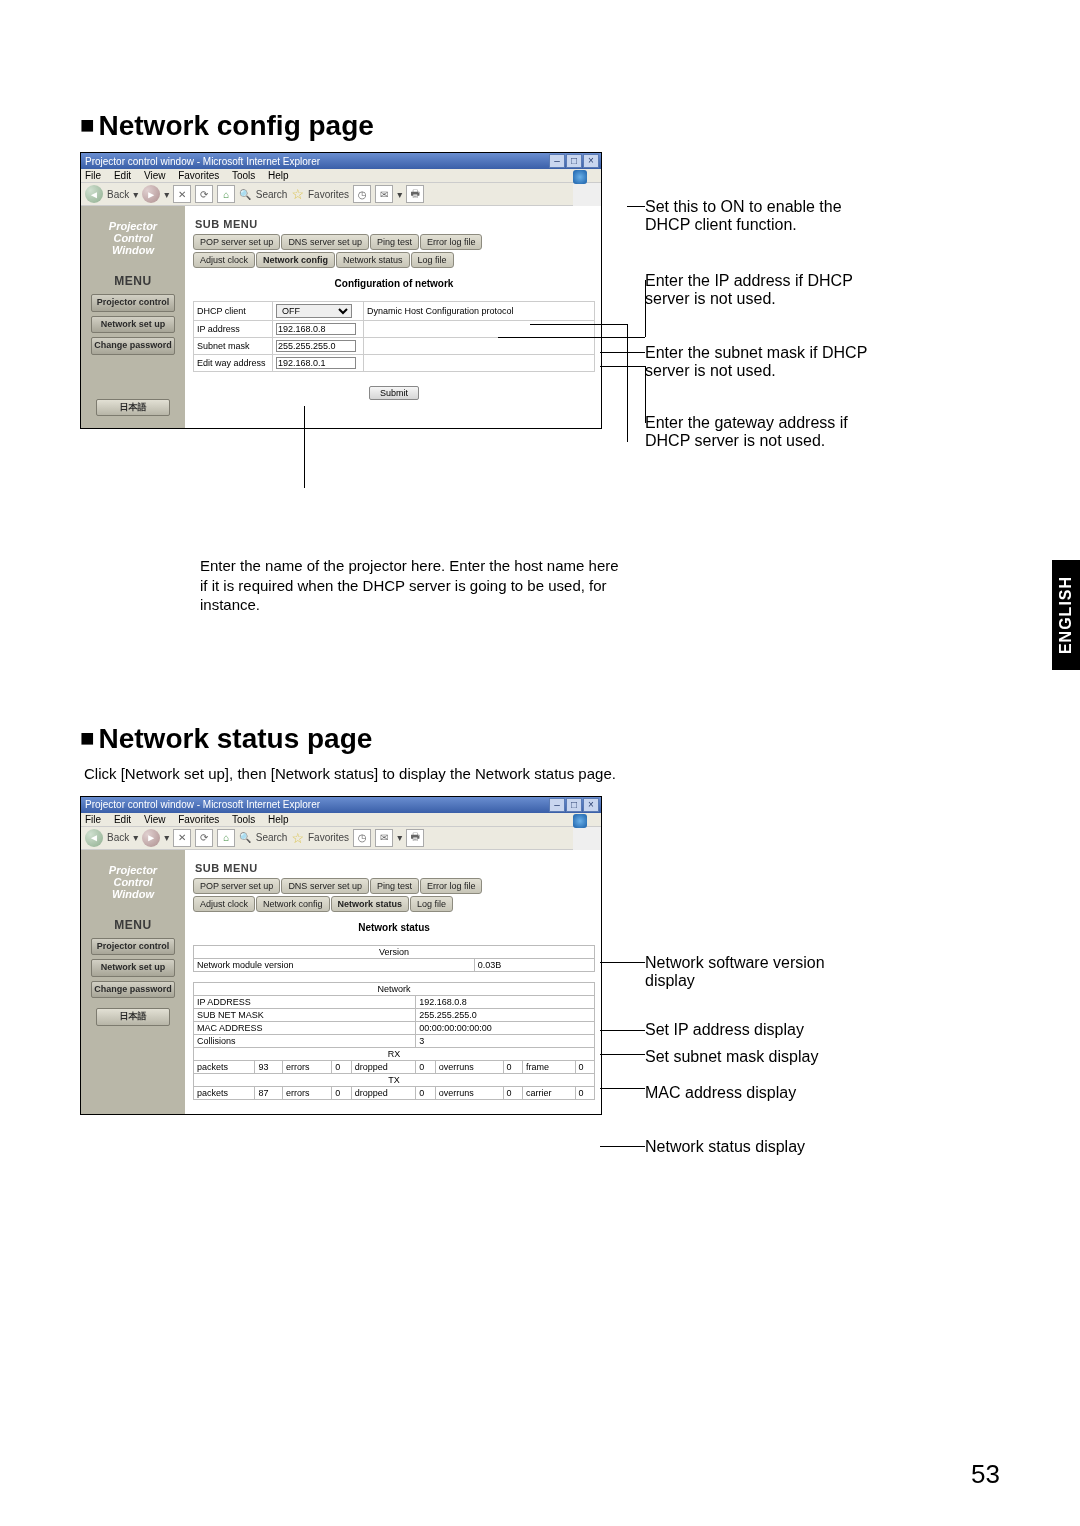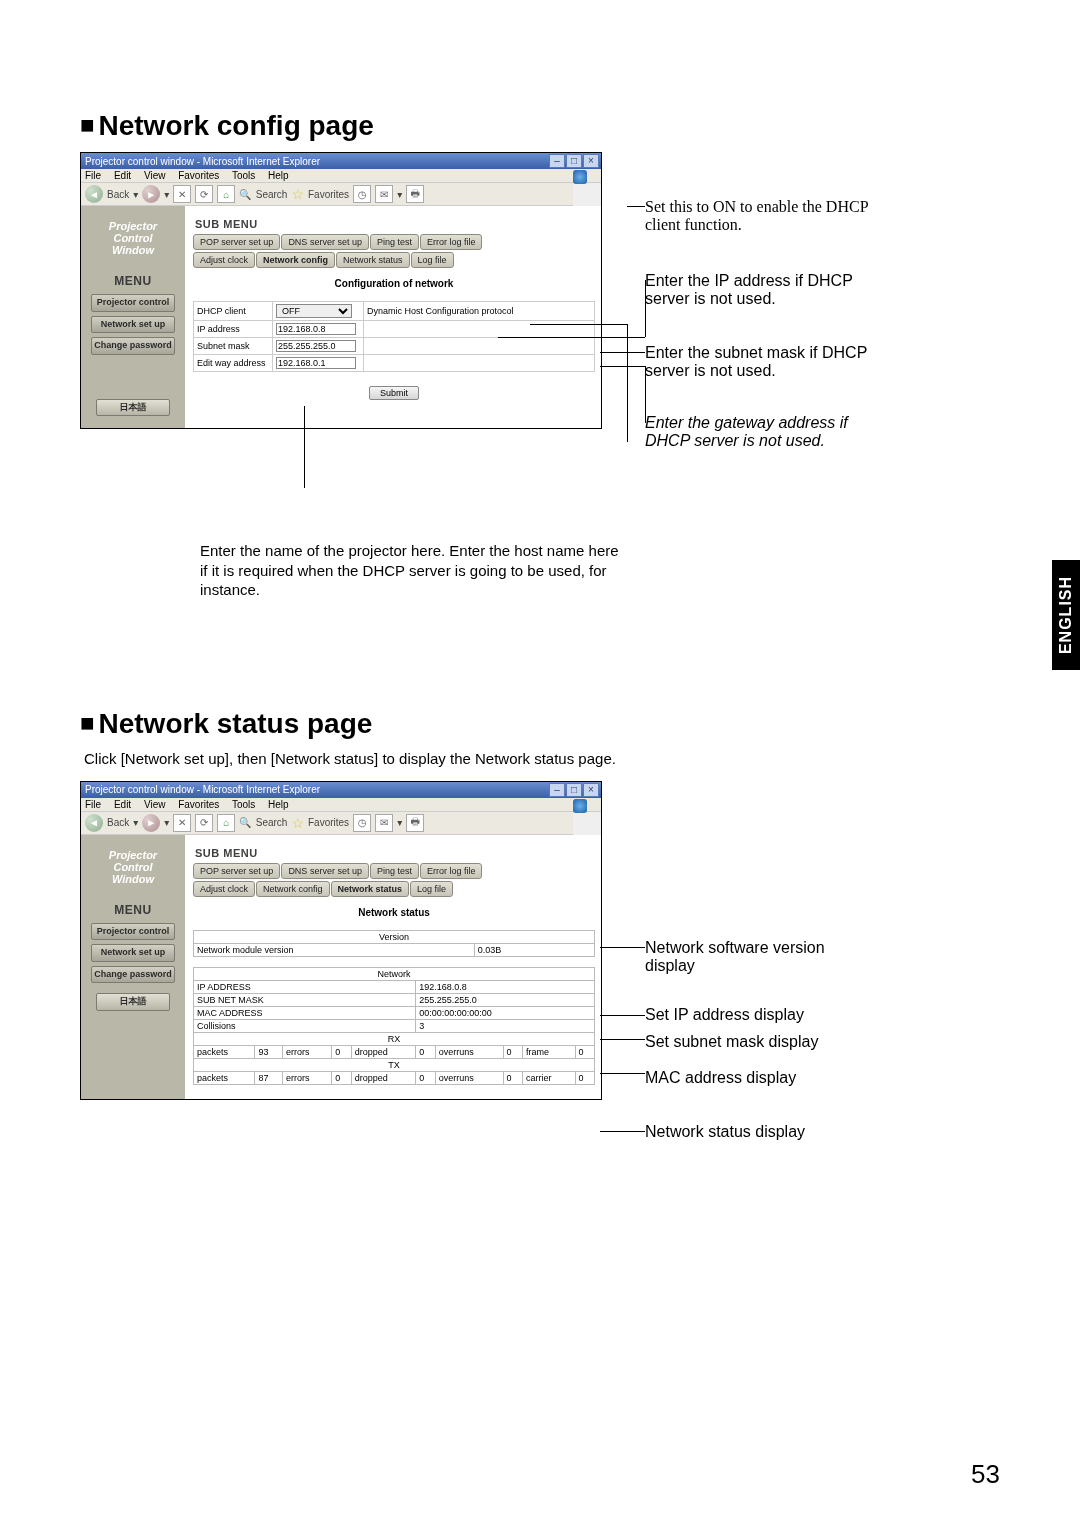--- a/index.html
+++ b/index.html
@@ -235,21 +235,21 @@
   .callout .ctext {
     display: block;
   }
   .lead {
     position: absolute;
     border-top: 1px solid #000;
   }
   .hostname-note {
     font-size: 15px;
     line-height: 1.3;
-    margin-top: 9px;
+    margin-top: 24px;
     margin-left: 120px;
     width: 420px;
   }
   .vlead {
     position: absolute;
     border-left: 1px solid #000;
   }
   .side-tab {
     position: absolute;
     right: 0;
@@ -389,30 +389,30 @@
     <div class="lead" style="top:185px; left:418px; width:147px;"></div>
     <div class="lead" style="top:128px; left:565px; width:0; height:57px; border-left:1px solid #000; border-top:none;"></div>
 
     <div class="lead" style="top:200px; left:520px; width:45px;"></div>
 
     <div class="lead" style="top:214px; left:520px; width:45px;"></div>
     <div class="lead" style="top:214px; left:565px; width:0; height:57px; border-left:1px solid #000; border-top:none;"></div>
 
     <div class="vlead" style="top:254px; left:224px; height:82px;"></div>
 
-    <div class="callout" style="top:46px; left:565px; width:230px;font-family:Liberation Serif, serif;">
+    <div class="callout" style="top:46px; left:565px; width:230px;">
       <span class="ctext">Set this to ON to enable the DHCP client function.</span>
     </div>
     <div class="callout" style="top:120px; left:565px; width:230px;">
       <span class="ctext">Enter the IP address if DHCP server is not used.</span>
     </div>
     <div class="callout" style="top:192px; left:565px; width:230px;">
       <span class="ctext">Enter the subnet mask if DHCP server is not used.</span>
     </div>
-    <div class="callout" style="top:262px; left:565px; width:240px;font-style:italic;">
+    <div class="callout" style="top:262px; left:565px; width:240px;">
       <span class="ctext">Enter the gateway address if DHCP server is not used.</span>
     </div>
   </div>
 
   <div class="hostname-note">Enter the name of the projector here. Enter the host name here if it is required when the DHCP server is going to be used, for instance.</div>
 
   <h2 class="section-title" style="margin-top:108px;">
     <span class="sq">■</span><span>Network status page</span>
   </h2>
   <div class="intro">Click [Network set up], then [Network status] to display the Network status page.</div>

